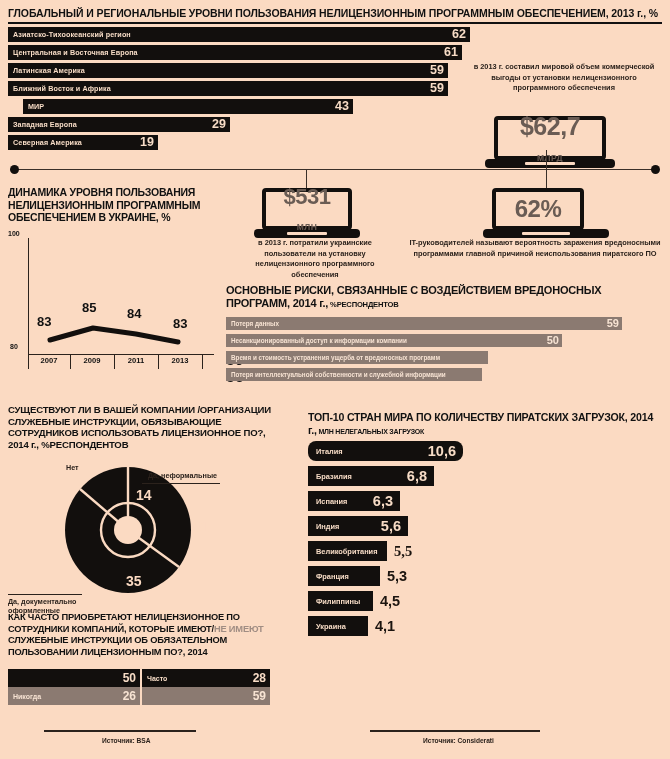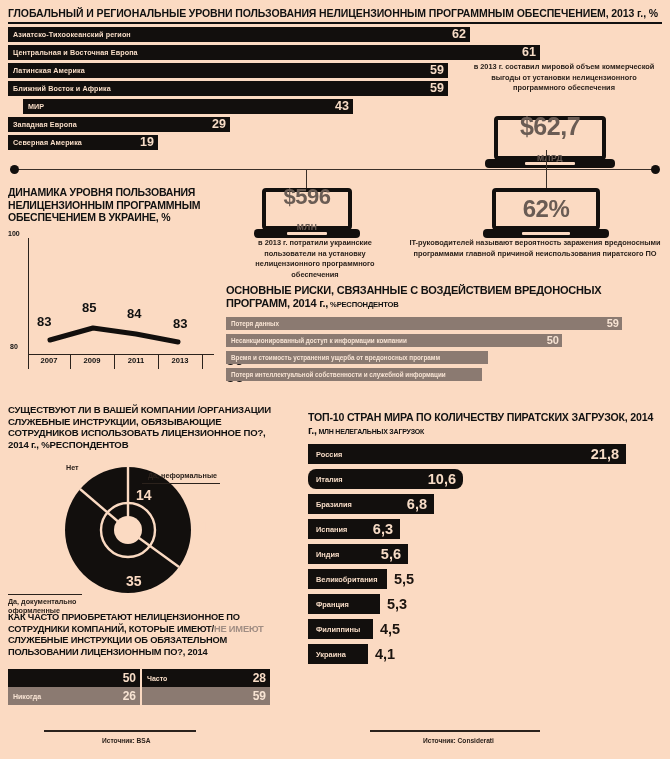--- a/index.html
+++ b/index.html
@@ -126,21 +126,21 @@
   </div>
   <div class="rule"></div>
 
   <div class="tbar-row">
     <div class="tbar" style="width:462px;">
       <span class="lab">Азиатско-Тихоокеанский регион</span>
       <span class="val">62</span>
     </div>
   </div>
   <div class="tbar-row">
-    <div class="tbar" style="width:532px;">
+    <div class="tbar" style="width:454px;">
       <span class="lab">Центральная и Восточная Европа</span>
       <span class="val">61</span>
     </div>
   </div>
   <div class="tbar-row">
     <div class="tbar" style="width:440px;">
       <span class="lab">Латинская Америка</span>
       <span class="val">59</span>
     </div>
   </div>
@@ -184,30 +184,30 @@
 <div class="abs" id="connector">
   <div class="hline"></div>
   <div class="dot l"></div>
   <div class="dot r"></div>
 </div>
 <div class="vline" style="left:306px;top:169px;height:22px;"></div>
 <div class="vline" style="left:546px;top:150px;height:40px;"></div>
 
 <div class="laptop" style="left:262px;top:188px;width:90px;">
   <div class="screen" style="height:42px;">
-    <div class="big" style="font-size:22px;">$596</div>
+    <div class="big" style="font-size:22px;">$531</div>
     <div class="unit">МЛН</div>
   </div>
   <div class="base" style="width:106px;margin-left:-8px;">
     <div class="notch"></div>
   </div>
 </div>
 <div class="cap" style="left:239px;top:238px;width:152px;">в 2013 г. потратили украинские пользователи на установку нелицензионного программного обеспечения</div>
 
-<div class="laptop" style="left:492px;top:188px;width:108px;">
+<div class="laptop" style="left:492px;top:188px;width:92px;">
   <div class="screen" style="height:42px;">
     <div class="big" style="font-size:24px;">62%</div>
   </div>
   <div class="base" style="width:126px;margin-left:-9px;">
     <div class="notch"></div>
   </div>
 </div>
 <div class="cap" style="left:404px;top:238px;width:262px;">IT-руководителей называют вероятность заражения вредоносными программами главной причиной неиспользования пиратского ПО</div>
 
 <div class="abs" id="line-chart">
@@ -301,26 +301,20 @@
 
     <div class="dlabel" style="left:58px;top:6px;">Нет</div>
   </div>
 </div>
 
 <div class="abs" id="top10">
   <div class="title hd">
     <span>ТОП-10 СТРАН МИРА ПО КОЛИЧЕСТВУ ПИРАТСКИХ ЗАГРУЗОК, 2014 г.,</span><span class="sub"> МЛН НЕЛЕГАЛЬНЫХ ЗАГРУЗОК</span>
   </div>
 
-  <div class="cbar-row" style="margin-top:8px;">
-    <div class="cbar" style="width:318px;">
-      <span class="lab">Россия</span>
-      <span class="val">21,8</span>
-    </div>
-  </div>
   <div class="cbar-row">
     <div class="cbar" style="width:155px;border-radius:8px;">
       <span class="lab">Италия</span>
       <span class="val">10,6</span>
     </div>
   </div>
   <div class="cbar-row">
     <div class="cbar" style="width:126px;">
       <span class="lab">Бразилия</span>
       <span class="val">6,8</span>
@@ -335,21 +329,21 @@
   <div class="cbar-row">
     <div class="cbar" style="width:100px;text-align:center;">
       <span class="lab">Индия</span>
       <span class="val">5,6</span>
     </div>
   </div>
   <div class="cbar-row">
     <div class="cbar" style="width:79px;">
       <span class="lab">Великобритания</span>
     </div>
-    <span class="valout" style="left:86px;">5,5</span>
+    <span class="valout" style="left:86px;font-family:Liberation Serif, serif;">5,5</span>
   </div>
   <div class="cbar-row">
     <div class="cbar" style="width:72px;">
       <span class="lab">Франция</span>
     </div>
     <span class="valout" style="left:79px;">5,3</span>
   </div>
   <div class="cbar-row">
     <div class="cbar" style="width:65px;">
       <span class="lab">Филиппины</span>

